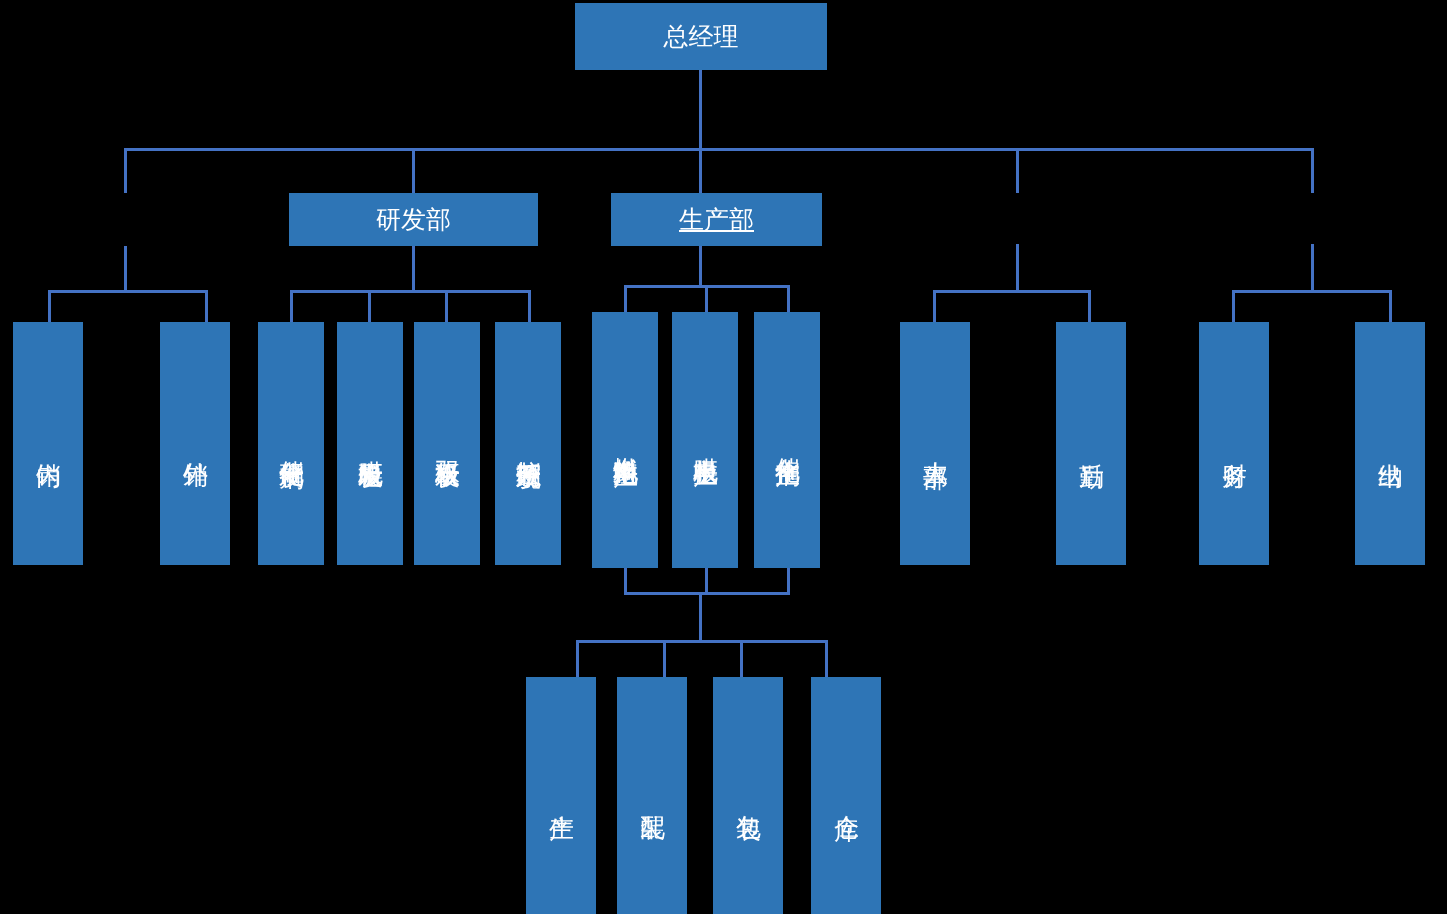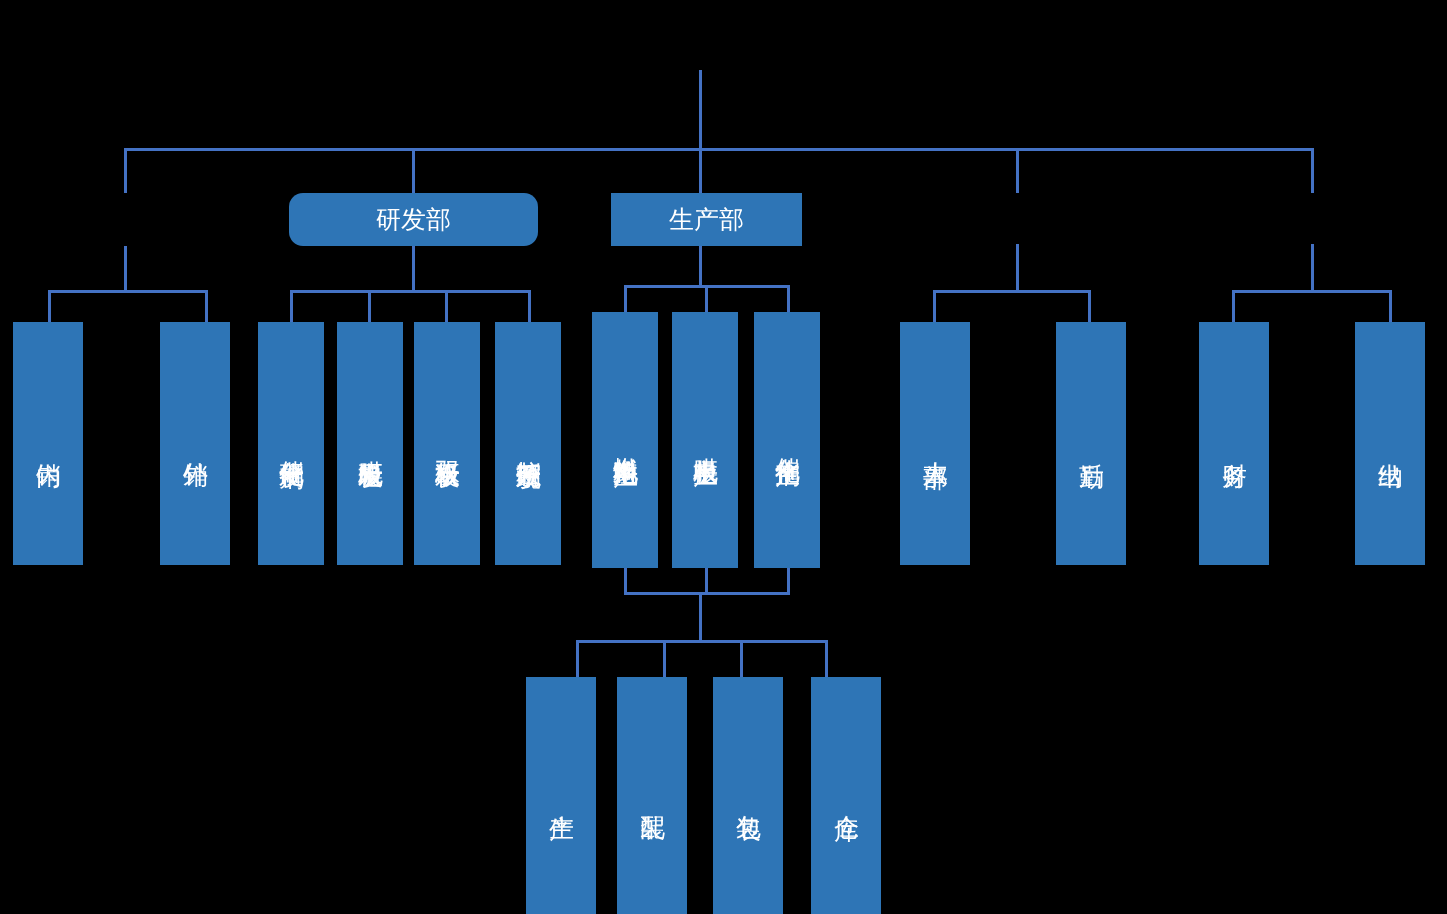--- a/index.html
+++ b/index.html
@@ -97,25 +97,28 @@
   <div class="conn v" style="left:787px; top:568px; height:27px;"></div>
   <div class="conn h" style="left:624px; top:592px; width:166px;"></div>
   <div class="conn v" style="left:699px; top:592px; height:50px;"></div>
 
   <div class="conn h" style="left:576px; top:640px; width:252px;"></div>
   <div class="conn v" style="left:576px; top:640px; height:37px;"></div>
   <div class="conn v" style="left:663px; top:640px; height:37px;"></div>
   <div class="conn v" style="left:740px; top:640px; height:37px;"></div>
   <div class="conn v" style="left:825px; top:640px; height:37px;"></div>
 
+  <div class="node horizontal" style="left:575px; top:3px; width:252px; height:67px;">
+    <span class="node-label">总经理</span>
+  </div>
 
-  <div class="node horizontal" style="left:289px; top:193px; width:249px; height:53px;border-radius:14px;">
+  <div class="node horizontal" style="left:289px; top:193px; width:249px; height:53px;">
     <span class="node-label">研发部</span>
   </div>
-  <div class="node horizontal" style="left:611px; top:193px; width:191px; height:53px;">
+  <div class="node horizontal" style="left:611px; top:193px; width:211px; height:53px;text-decoration:underline;">
     <span class="node-label">生产部</span>
   </div>
 
   <div class="node vertical" style="left:13px; top:322px; width:70px; height:243px;">
     <span class="node-label">内销</span>
   </div>
   <div class="node vertical" style="left:160px; top:322px; width:70px; height:243px;">
     <span class="node-label">外销</span>
   </div>
 

